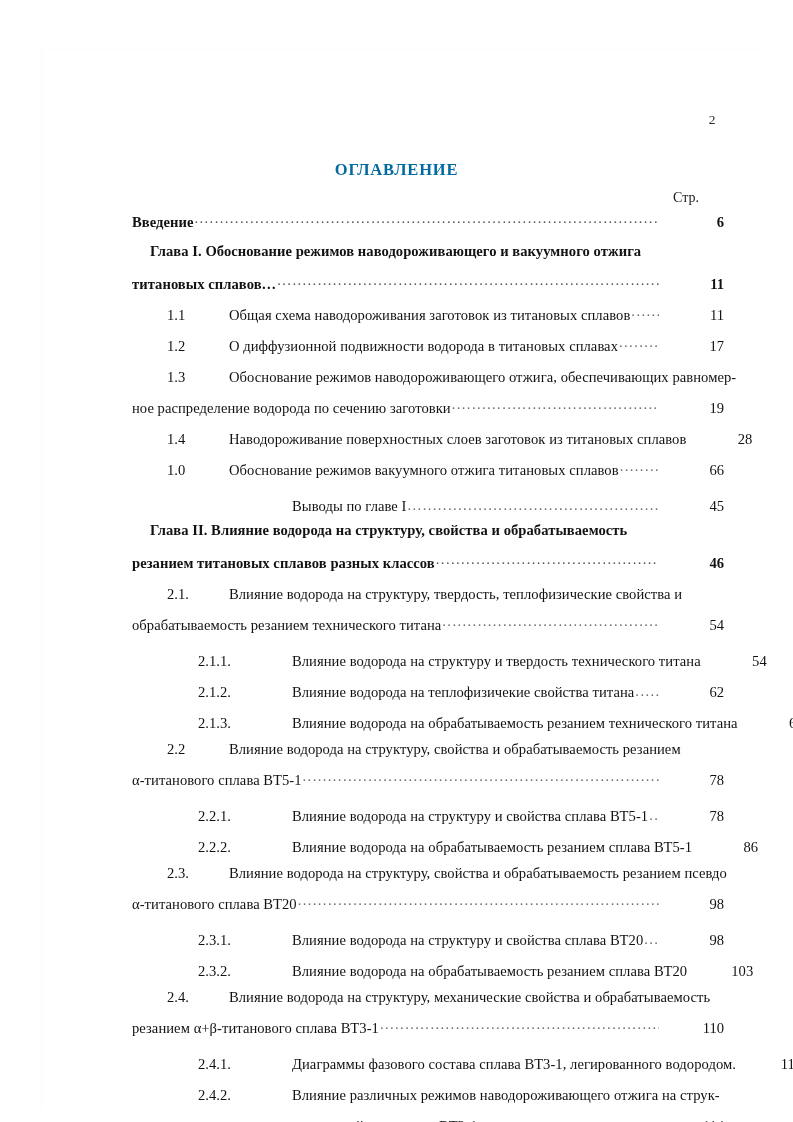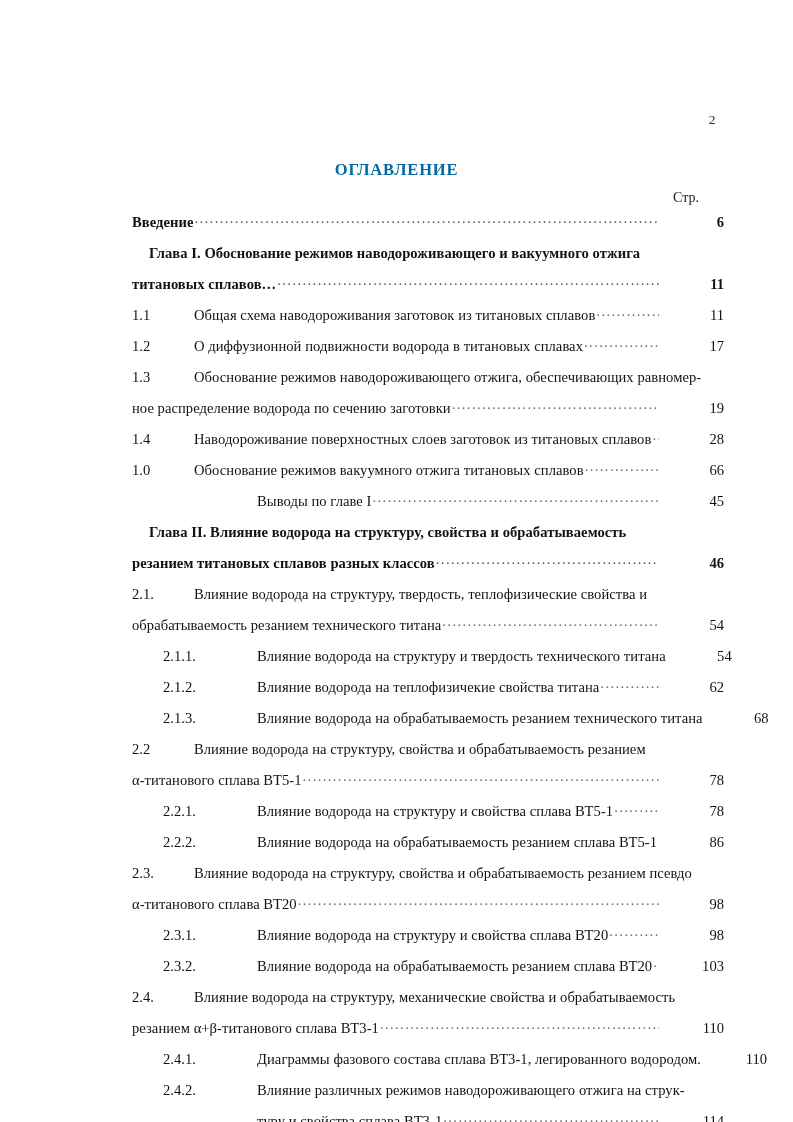--- a/index.html
+++ b/index.html
@@ -122,27 +122,28 @@
   }
   .pageno.blank { color: transparent; }
 
   
   .toc-row.bold .toc-label,
   .toc-row.bold .pageno { font-weight: bold; }
   .toc-row.bold .leader::before { color: #555; }
 
   
   .ind-0  { padding-left: 0px; }
-  .ind-1  { padding-left: 17px; }
-  .ind-2  { padding-left: 31px; }
+  .ind-1  { padding-left: 17px; flex-direction: column; }
+  .ind-2  { padding-left: 31px; align-items: center; }
 
   
   .subnum {
     display: inline-block;
     flex: 0 0 auto;
+    margin-left: 35px;
   }
   .subnum.w-wide   { width: 94px; }
   .subnum.w-mid    { width: 62px; }
 
   .nowrapfix { letter-spacing: 0.05px; }
 </style>
 </head>
 <body>
 
 <div class="page-sheet">

